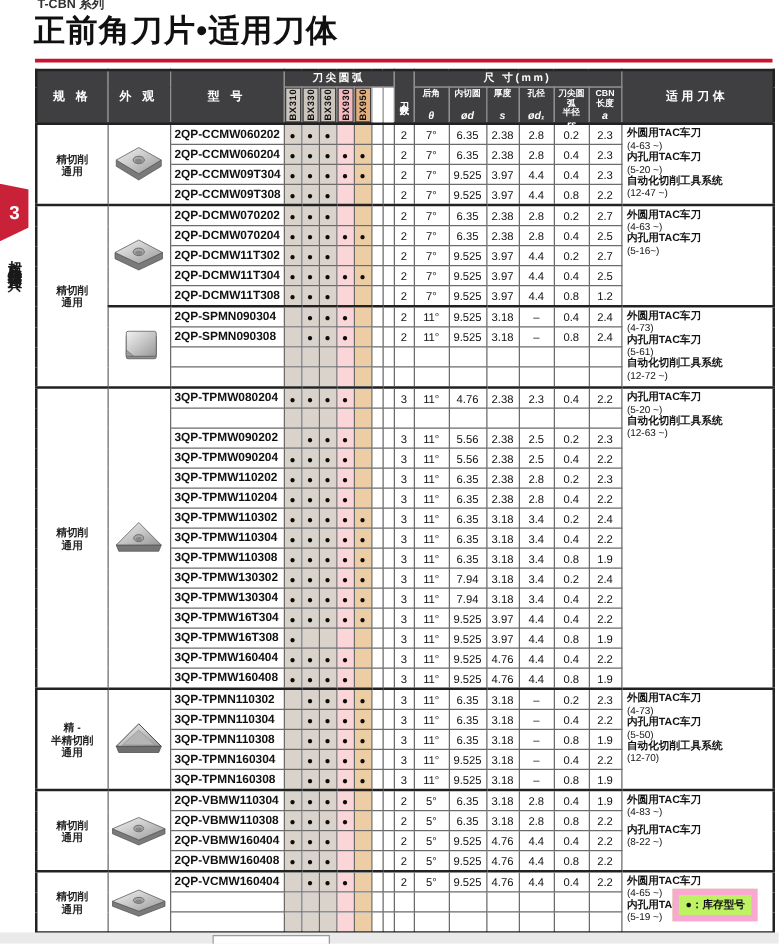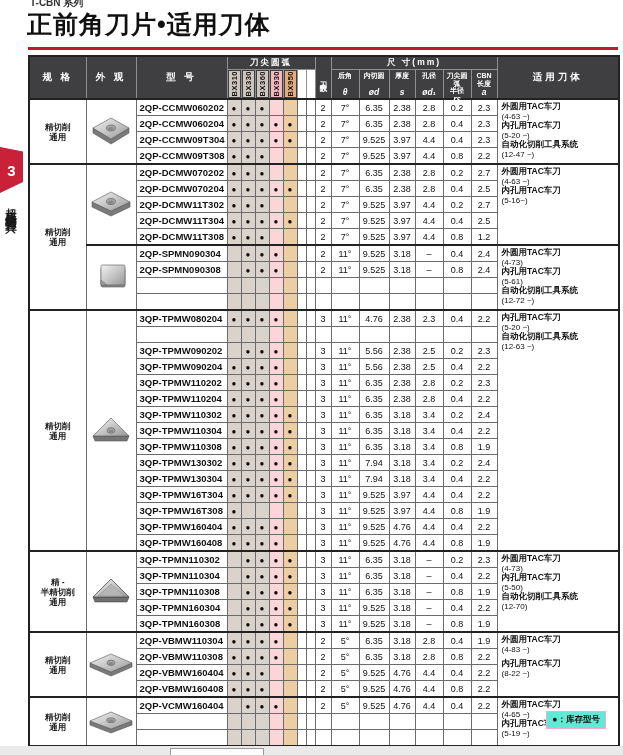--- a/index.html
+++ b/index.html
@@ -40,21 +40,21 @@
   td.appearance-cell{text-align:center;vertical-align:middle;}
   td.model-cell{font-size:9.5px;font-weight:bold;text-align:left;padding-left:3px;white-space:nowrap;}
   td.mat-cell{text-align:center;}
   td.mat-cell .dot{font-size:8px;line-height:8px;color:#0d0d0d;}
   td.val-cell{text-align:center;font-size:9px;white-space:nowrap;}
   td.toolbody-cell{vertical-align:top;padding:2px 0 0 4px;}
   .tb-name{font-size:8.5px;font-weight:bold;line-height:9.5px;white-space:nowrap;}
   .tb-sub{font-size:8px;line-height:9.5px;white-space:nowrap;}
   .tb-gap{height:5px;}
   .legend{
-    position:absolute;right:17px;top:711px;border:1px solid #f9a8d4;background:#5eead4;
+    position:absolute;right:17px;top:711px;border:5px solid #f9a8d4;background:#bef264;
     padding:2px 5px;font-size:8.5px;font-weight:bold;
   }
   .footer-band{position:absolute;left:0;top:746px;width:623px;height:9px;background:#eaeaea;}
   .footer-box{position:absolute;left:170px;top:748px;width:92px;height:7px;background:#fdfdfd;border:1px solid #9a9a9a;}
 </style>
 </head>
 <body>
 
 <div class="series">T-CBN 系列</div>
 <div class="title">正前角刀片•适用刀体</div>

